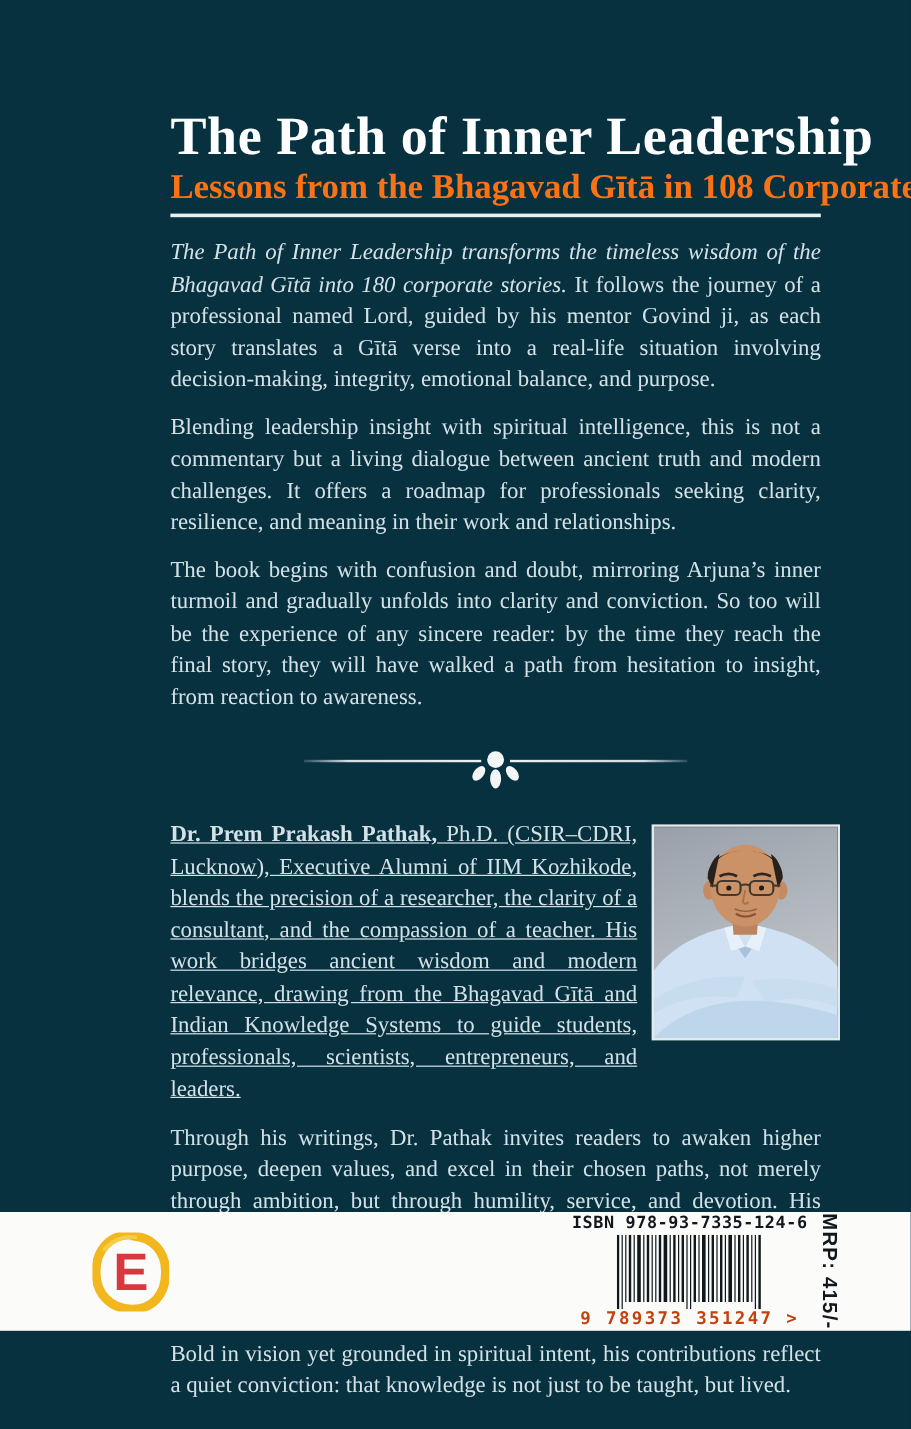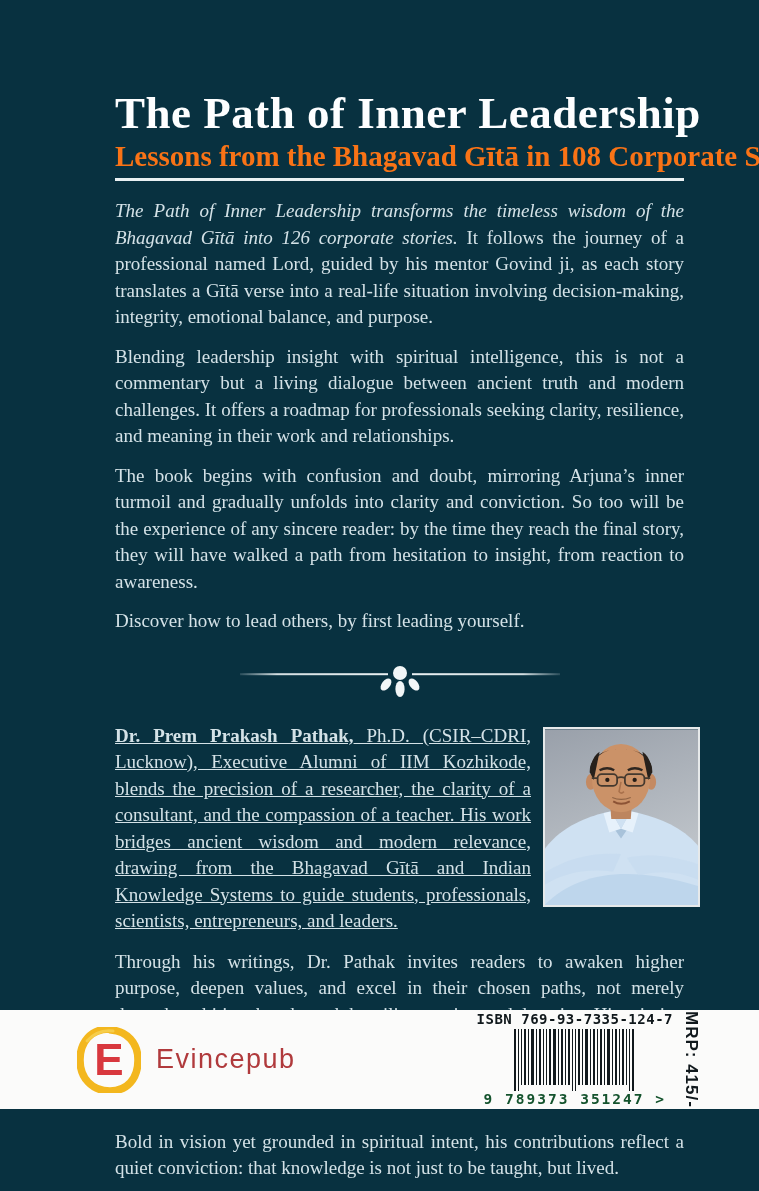--- a/index.html
+++ b/index.html
@@ -4,21 +4,21 @@
 <style>
   * { margin:0; padding:0; box-sizing:border-box; }
   html,body { width:759px; height:1191px; }
   body {
     position:relative;
     background:#083140;
     font-family:"Liberation Serif", serif;
     color:#d4e2e7;
     overflow:hidden;
   }
-  .content { padding:90px 75px 0 115px; }
+  .content { padding:90px 75px 0 115px;margin-left:27px; }
 
   .title {
     font-size:45px;
     line-height:46px;
     font-weight:bold;
     color:#fdfeff;
     text-align:center;
     letter-spacing:0.5px;
     white-space:nowrap;
   }
@@ -103,21 +103,21 @@
     font-size:14px;
     color:#10181c;
     letter-spacing:0.5px;
     white-space:nowrap;
   }
   .bars { width:122px; height:62px; margin-top:2px; display:block; }
   .barcode-digits {
     font-family:"DejaVu Sans Mono", monospace;
     font-weight:bold;
     font-size:14.5px;
-    color:#14532d;
+    color:#c2410c;
     letter-spacing:2px;
     margin-top:0px;
     white-space:nowrap;
   }
   .mrp {
     writing-mode:vertical-rl;
     text-orientation:mixed;
     font-family:"Liberation Sans", sans-serif;
     font-weight:bold;
     font-size:17px;
@@ -129,27 +129,26 @@
 </style>
 </head>
 <body>
 
 <div class="content">
 
   <div class="title">The Path of Inner Leadership</div>
   <div class="subtitle">Lessons from the Bhagavad Gītā in 108 Corporate Stories</div>
   <div class="title-rule"></div>
 
-  <p class="para"><span class="italic">The Path of Inner Leadership transforms the timeless wisdom of the Bhagavad Gītā into 126 corporate stories.</span><span> It follows the journey of a professional named Lord, guided by his mentor Govind ji, as each story translates a Gītā verse into a real-life situation involving decision-making, integrity, emotional balance, and purpose.</span></p>
+  <p class="para"><span class="italic">The Path of Inner Leadership transforms the timeless wisdom of the Bhagavad Gītā into 180 corporate stories.</span><span> It follows the journey of a professional named Lord, guided by his mentor Govind ji, as each story translates a Gītā verse into a real-life situation involving decision-making, integrity, emotional balance, and purpose.</span></p>
 
   <p class="para">Blending leadership insight with spiritual intelligence, this is not a commentary but a living dialogue between ancient truth and modern challenges. It offers a roadmap for professionals seeking clarity, resilience, and meaning in their work and relationships.</p>
 
   <p class="para">The book begins with confusion and doubt, mirroring Arjuna’s inner turmoil and gradually unfolds into clarity and conviction. So too will be the experience of any sincere reader: by the time they reach the final story, they will have walked a path from hesitation to insight, from reaction to awareness.</p>
 
-  <p class="para">Discover how to lead others, by first leading yourself.</p>
 
   <svg class="divider" viewBox="0 0 320 38">
     <defs>
       <linearGradient id="lineL" x1="0" y1="0" x2="1" y2="0">
         <stop offset="0" stop-color="#e9f0f2" stop-opacity="0.15"></stop>
         <stop offset="0.25" stop-color="#e9f0f2" stop-opacity="0.9"></stop>
         <stop offset="1" stop-color="#e9f0f2"></stop>
       </linearGradient>
       <linearGradient id="lineR" x1="0" y1="0" x2="1" y2="0">
         <stop offset="0" stop-color="#e9f0f2"></stop>
@@ -227,27 +226,26 @@
 
   <div class="publisher">
     <svg class="publisher-logo" viewBox="0 0 64 66">
 
       <path d="M32,2 C14,2 3,15 3,33 C3,51 15,64 33,64 C50,64 61,52 61,33 C61,16 50,4 34,3" fill="none" stroke="#f3b71e" stroke-width="7.5" stroke-linecap="round"></path>
       <path d="M10,14 C18,5 28,3 36,4" fill="none" stroke="#f6cf4f" stroke-width="3" stroke-linecap="round" opacity="0.9"></path>
 
       <text x="32" y="48" text-anchor="middle" font-family="Liberation Sans, sans-serif" font-size="44" font-weight="bold" fill="#d8383e">E</text>
     </svg>
     <div class="publisher-text">
-      <div class="publisher-name">Evincepub</div>
     </div>
   </div>
 
   <div class="barcode-block">
     <div class="barcode-main">
-      <div class="isbn-label">ISBN 769-93-7335-124-7</div>
+      <div class="isbn-label">ISBN 978-93-7335-124-6</div>
       <svg class="bars" viewBox="0 0 122 62" preserveAspectRatio="none">
         <g fill="#10181c">
           <rect x="0" y="0" width="2" height="62"></rect>
             <rect x="4" y="0" width="1" height="62"></rect>
           <rect x="7" y="0" width="1" height="56"></rect>
             <rect x="10" y="0" width="2" height="56"></rect>
           <rect x="14" y="0" width="1" height="56"></rect>
             <rect x="17" y="0" width="3" height="56"></rect>
           <rect x="22" y="0" width="1" height="56"></rect>
             <rect x="25" y="0" width="2" height="56"></rect>

